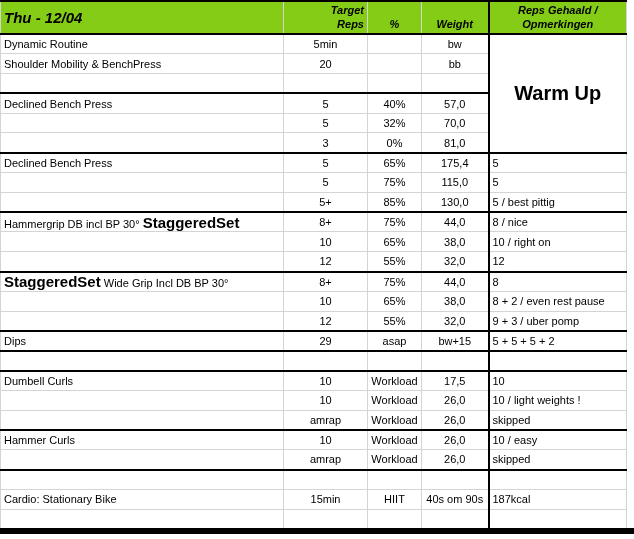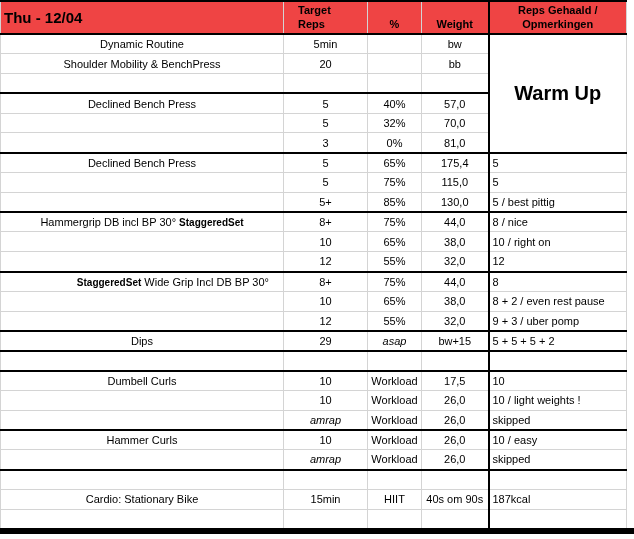--- a/index.html
+++ b/index.html
@@ -17,45 +17,45 @@
     position:absolute;top:0;left:0;width:626px;
     border-collapse:collapse;table-layout:fixed;
     border-right:1px solid var(--grid);
   }
   col.cA{width:283px}col.cB{width:84px}col.cC{width:54px}col.cD{width:67px}col.cE{width:138px}
   thead tr{height:33px}
   th{
     border:1px solid var(--grid);
     border-top:2px solid var(--ink);
     border-bottom:2px solid var(--ink);
-    font-size:11px;font-weight:bold;background:#ef4444;
-    vertical-align:bottom;padding:1px 14px;white-space:nowrap;
+    font-size:11px;font-weight:bold;background:#84cc16;
+    vertical-align:bottom;padding:1px 3px;white-space:nowrap;font-style:italic;
   }
   th.a{font-size:15px;text-align:left;vertical-align:middle;padding-left:3px;}
-  th.b{text-align:left;vertical-align:middle;white-space:pre-line;line-height:1.2;margin-top:12px;}
+  th.b{text-align:right;vertical-align:middle;white-space:pre-line;line-height:1.2;margin-top:12px;}
   th.c,th.d{text-align:center;padding-bottom:3px;}
   th.e{border-left:2px solid var(--ink);text-align:center;vertical-align:middle;white-space:normal;line-height:1.25;}
   tbody tr{height:19.8px}
   td{
     border:1px solid var(--grid);
     font-size:11px;vertical-align:middle;position:relative;
     padding:0 3px;white-space:nowrap;overflow:visible;
   }
-  td.colA{text-align:center;}
-  td.colA.right{text-align:right;padding-right:14px;margin-left:28px;}
+  td.colA{text-align:left;}
+  td.colA.right{padding-right:0;margin-left:28px;}
   td.colB,td.colC,td.colD{text-align:center;padding:0 1px;}
   td.colE{border-left:2px solid var(--ink);text-align:left;}
   td.warm{
     border-left:2px solid var(--ink);
     font-size:20px;font-weight:bold;text-align:center;vertical-align:middle;
   }
   tr.sec > td{border-top:2px solid var(--ink);}
   td.bt{border-top:2px solid var(--ink);}
-  .tag{font-weight:bold;font-size:10px;}
-  .it{font-style:italic;}
+  .tag{font-weight:bold;font-size:15px;}
+  .it{}
   #bottom-bar{position:absolute;left:0;top:528px;width:634px;height:6px;background:var(--ink);}
 </style>
 </head>
 <body>
 
 <table id="sheet">
   <colgroup>
     <col class="cA">
       <col class="cB">
       <col class="cC">

